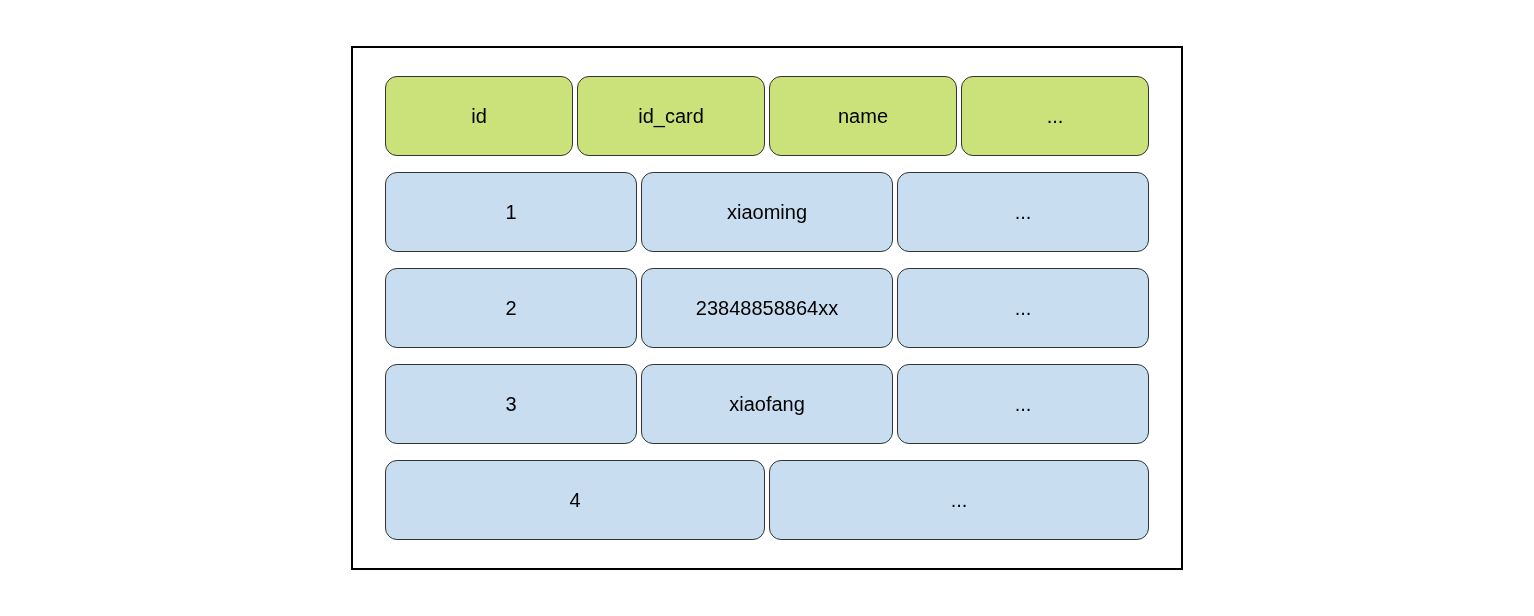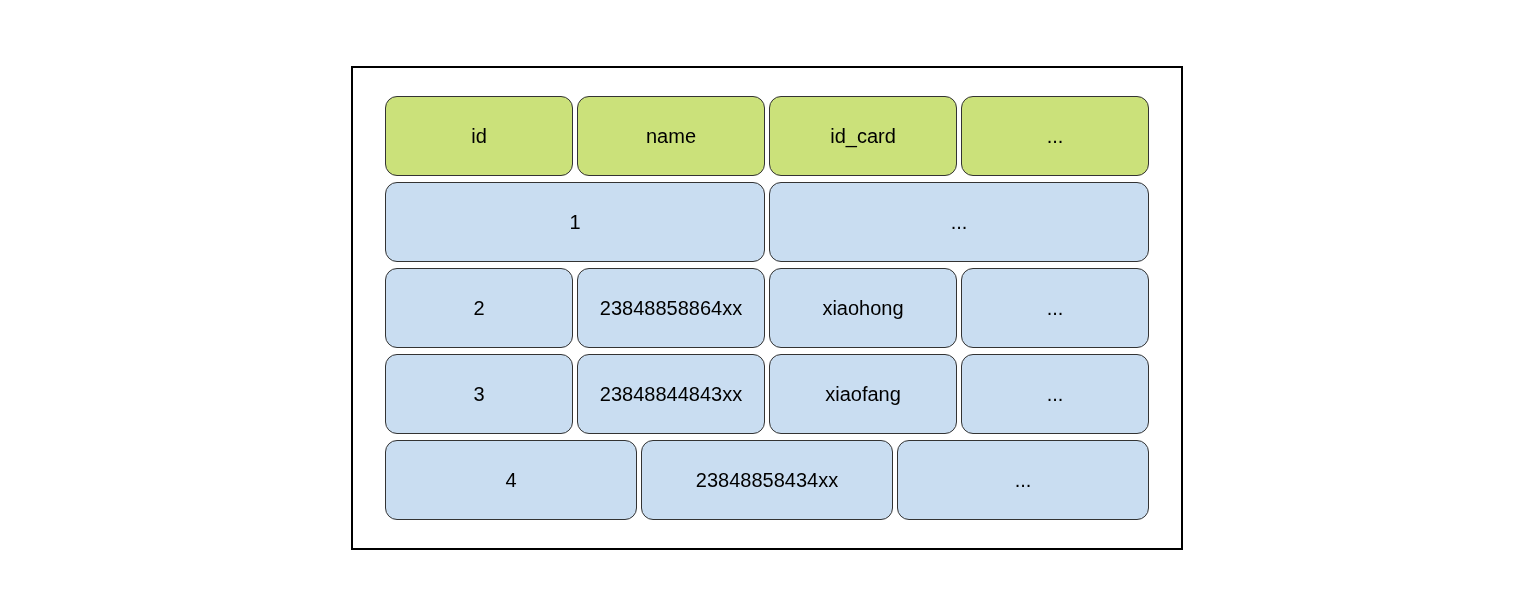--- a/index.html
+++ b/index.html
@@ -17,21 +17,21 @@
       justify-content: center;
     }
     .outer-frame {
       border: 2px solid #000000;
       padding: 28px 32px;
       width: 832px;
     }
     .table-grid {
       display: flex;
       flex-direction: column;
-      gap: 6px;
+      gap: 16px;
       justify-content: flex-end;
     }
     .table-row {
       display: flex;
       gap: 4px;
     }
     .cell {
       flex: 1;
       height: 80px;
       border: 1.5px solid #333333;
@@ -50,44 +50,42 @@
     }
   </style>
 </head>
 <body>
 
 <div class="outer-frame">
   <div class="table-grid">
 
     <div class="table-row">
       <div class="cell header-cell">id</div>
+      <div class="cell header-cell">id_card</div>
       <div class="cell header-cell">name</div>
-      <div class="cell header-cell">id_card</div>
       <div class="cell header-cell">...</div>
     </div>
 
     <div class="table-row">
       <div class="cell data-cell">1</div>
+      <div class="cell data-cell">xiaoming</div>
       <div class="cell data-cell">...</div>
     </div>
 
     <div class="table-row">
       <div class="cell data-cell">2</div>
       <div class="cell data-cell">23848858864xx</div>
-      <div class="cell data-cell">xiaohong</div>
       <div class="cell data-cell">...</div>
     </div>
 
     <div class="table-row">
       <div class="cell data-cell">3</div>
-      <div class="cell data-cell">23848844843xx</div>
       <div class="cell data-cell">xiaofang</div>
       <div class="cell data-cell">...</div>
     </div>
 
     <div class="table-row">
       <div class="cell data-cell">4</div>
-      <div class="cell data-cell">23848858434xx</div>
       <div class="cell data-cell">...</div>
     </div>
 
   </div>
 </div>
 
 </body></html>

